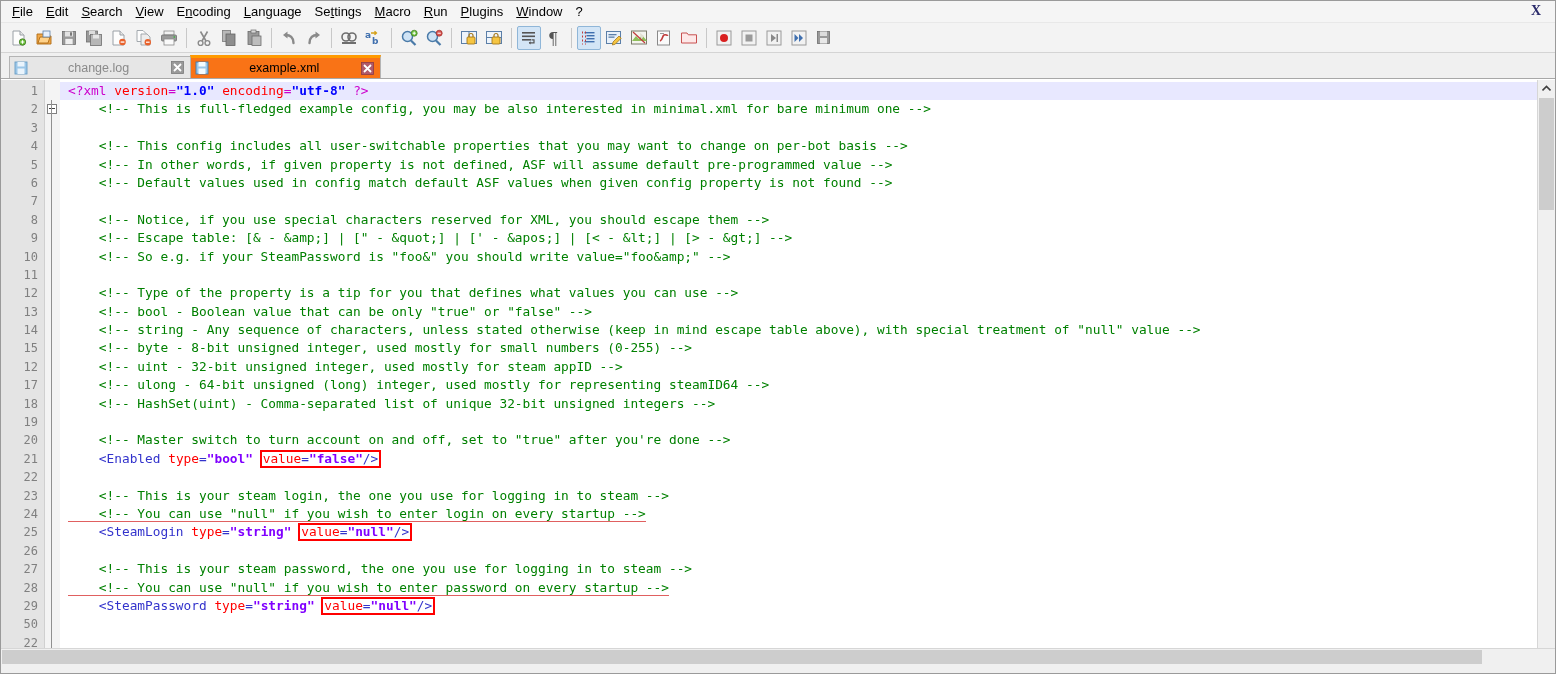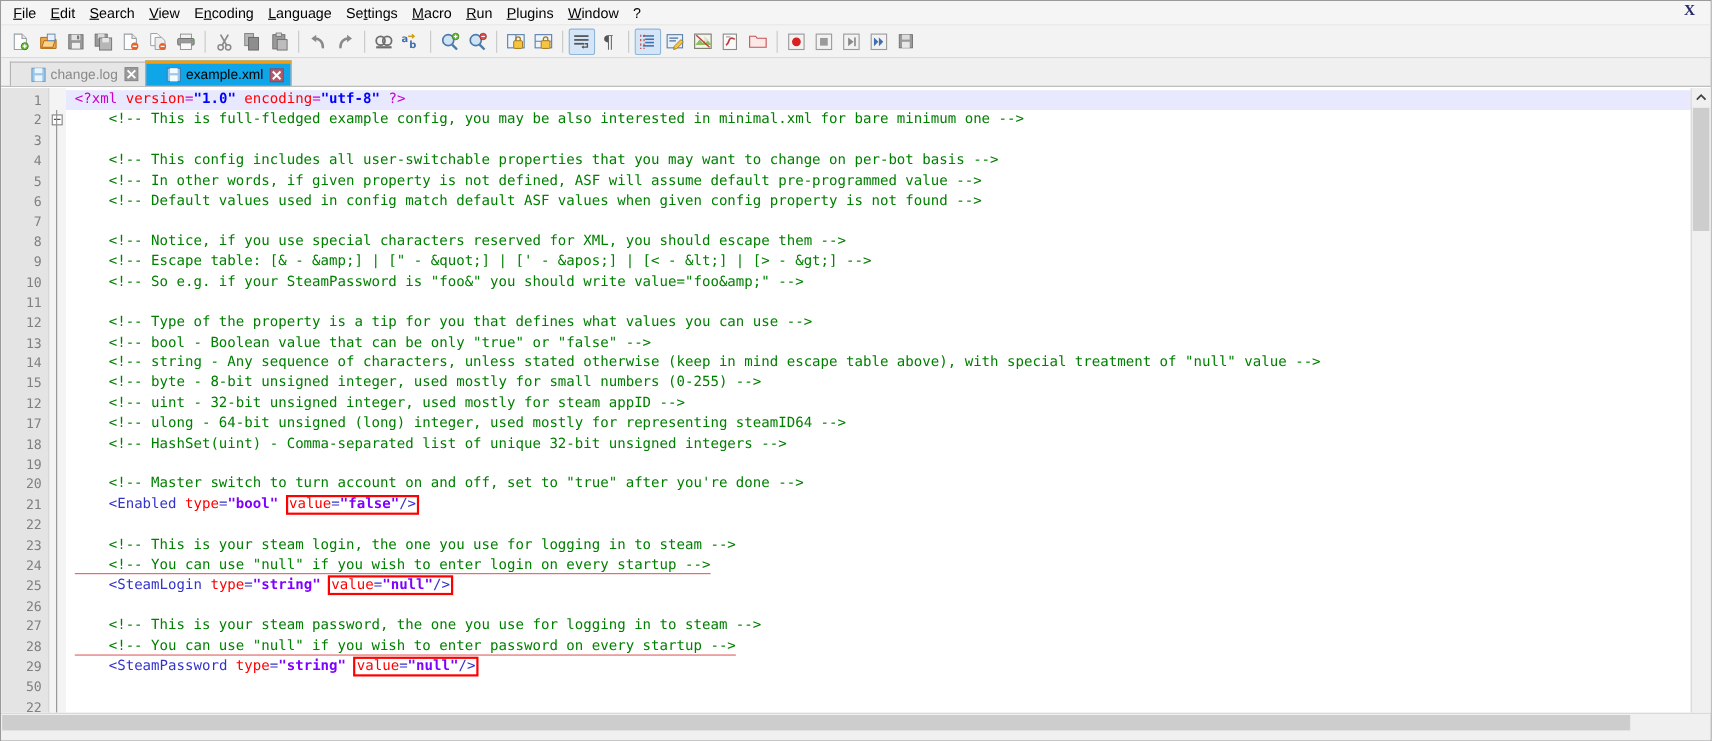--- a/index.html
+++ b/index.html
@@ -86,35 +86,36 @@
     display: flex;
     align-items: flex-end;
     padding-left: 8px;
     flex: none;
     border-bottom: 1px solid #a8a8a8;
   }
   .tab {
     height: 22px;
     display: flex;
     align-items: center;
-    padding: 0 6px 0 18px;
+    padding: 0 6px 0 4px;
     font-size: 12.5px;
     cursor: default;
     box-sizing: border-box;
     position: relative;
     border: 1px solid #b4b4b4;
     border-bottom: none;
     margin-right: -1px;
+    gap: 36px;
   }
   .tab.inactive {
     background: #e6e6e6;
     color: #8a8a8a;
   }
   .tab.active {
-    background: #0ea5e9;
+    background: #f97316;
     color: #000000;
     border-top: 3px solid #ff9a00;
     height: 23px;
     z-index: 2;
   }
   .tab .tab-ico { margin-right: 4px; display: flex; }
   .tab .tab-label { margin-right: 6px; white-space: nowrap; }
   .tab .tab-close { display: flex; }
 
   

